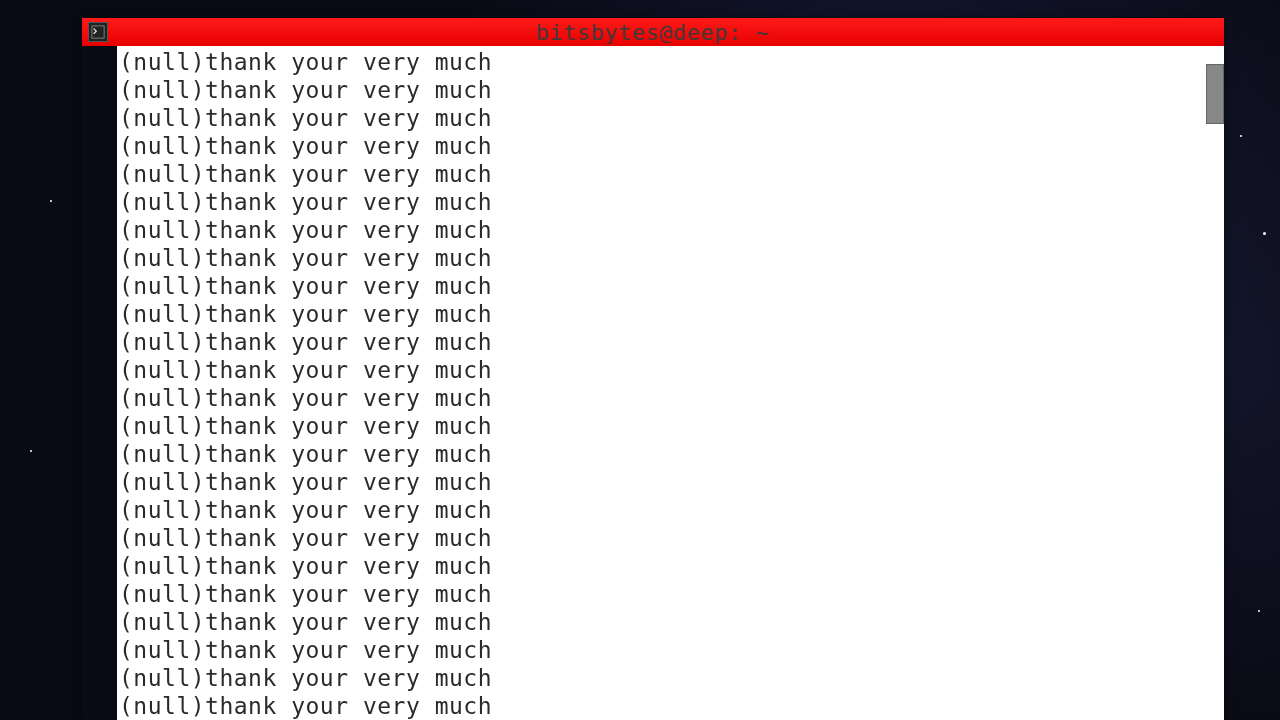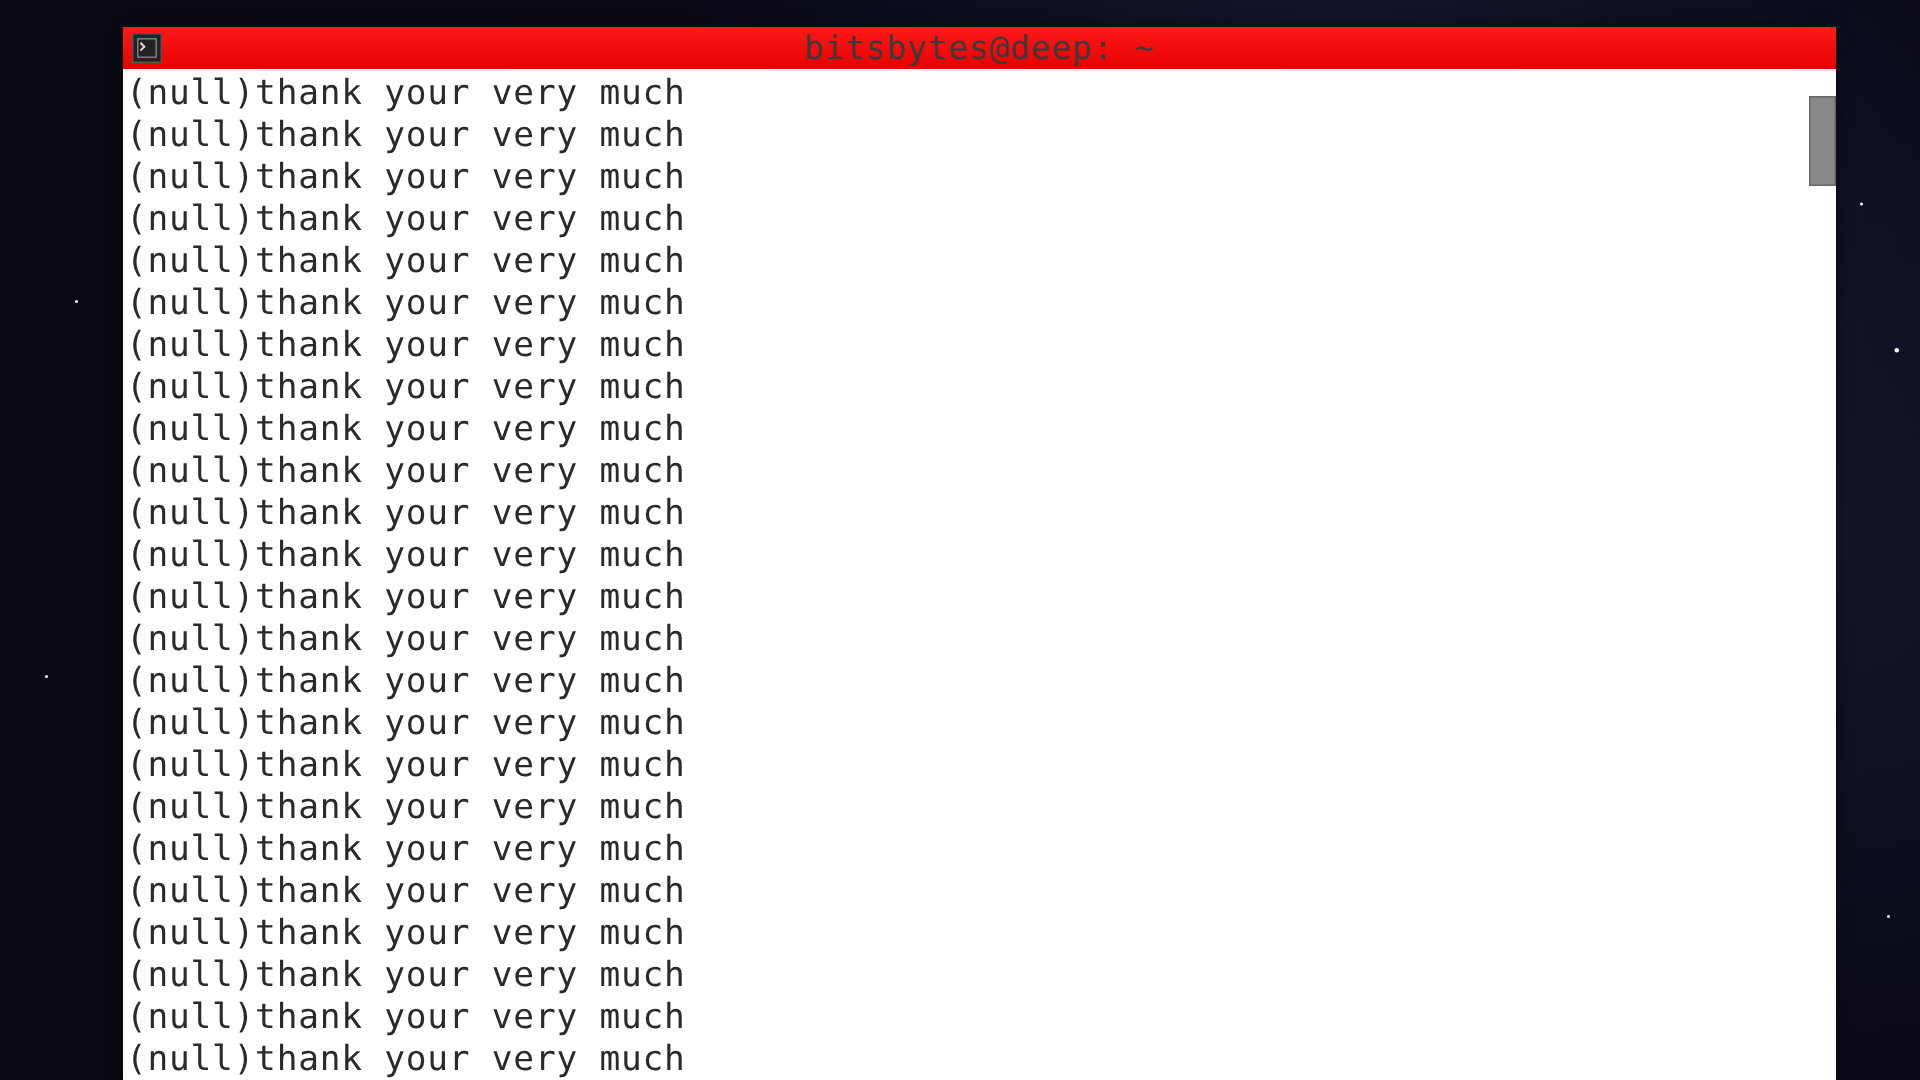--- a/index.html
+++ b/index.html
@@ -72,20 +72,21 @@
       flex: 1;
       background: #ffffff;
       color: #2a2a2a;
       font-family: "DejaVu Sans Mono", "Liberation Mono", monospace;
       font-size: 23px;
       line-height: 28px;
       padding: 2px 0 0 2px;
       position: relative;
       overflow: hidden;
       letter-spacing: 0.5px;
+      margin-left: 35px;
     }
     .terminal-line {
       white-space: pre;
     }
     .scrollbar {
       position: absolute;
       right: 0;
       top: 18px;
       width: 18px;
       height: 60px;

